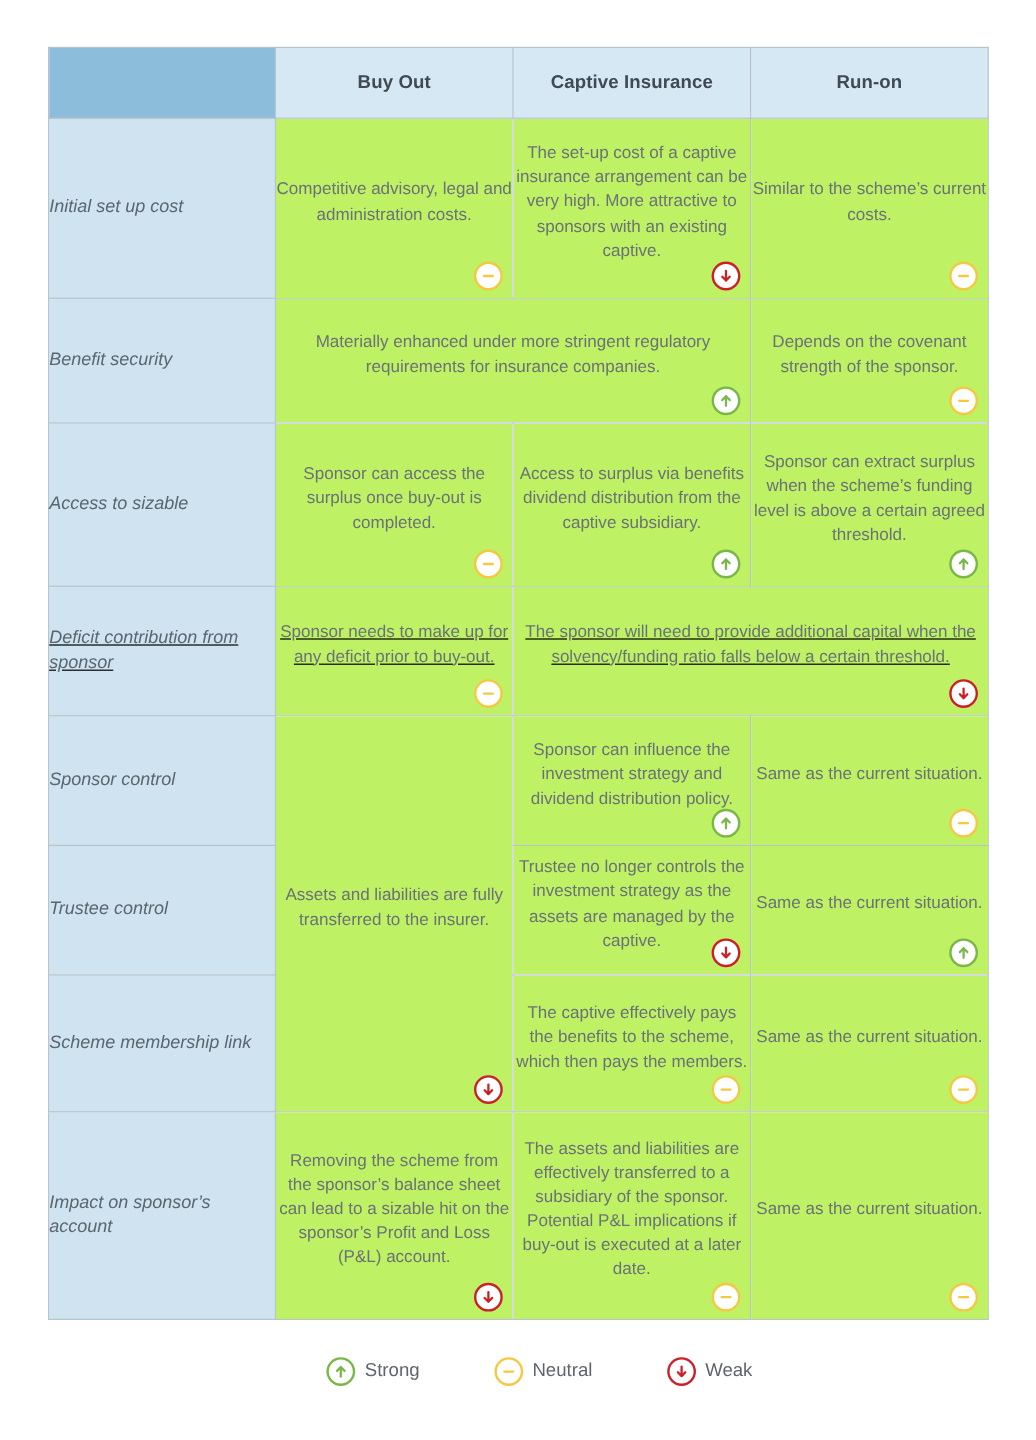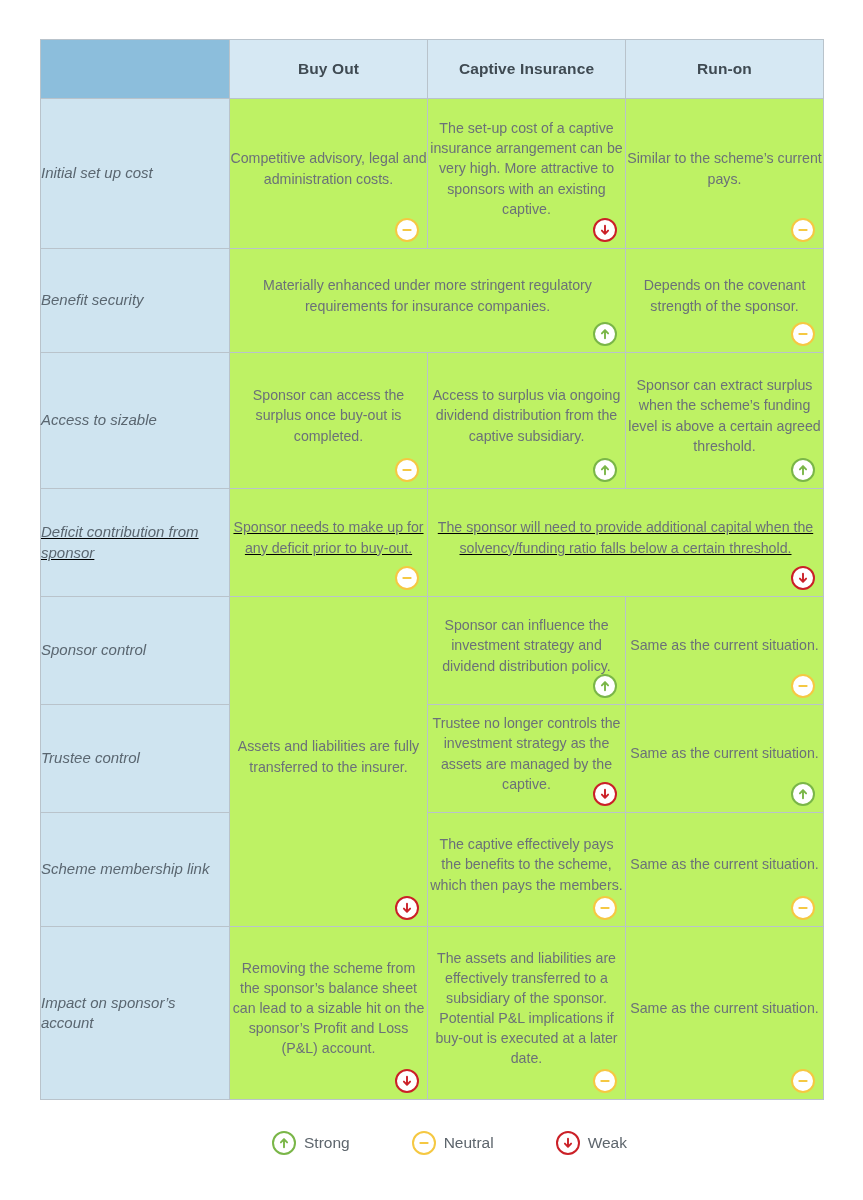--- a/index.html
+++ b/index.html
@@ -162,21 +162,21 @@
               <span class="cell-text">The set-up cost of a captive insurance arrangement can be very high. More attractive to sponsors with an existing captive.</span>
             </div>
             <span class="badge-slot"><span class="badge weak">
                 <svg width="12" height="12" viewBox="0 0 12 12" aria-hidden="true">
                   <path d="M6 1.8 V9.4 M6 9.8 L2.9 6.6 M6 9.8 L9.1 6.6" fill="none" stroke="currentColor" stroke-width="1.9" stroke-linecap="round" stroke-linejoin="round"></path>
                 </svg>
               </span></span>
           </td>
           <td class="body-cell has-badge">
             <div class="cell-inner">
-              <span class="cell-text">Similar to the scheme’s current pays.</span>
+              <span class="cell-text">Similar to the scheme’s current costs.</span>
             </div>
             <span class="badge-slot"><span class="badge neutral">
                 <svg width="12" height="12" viewBox="0 0 12 12" aria-hidden="true">
                   <path d="M2.3 6 H9.7" fill="none" stroke="currentColor" stroke-width="1.9" stroke-linecap="round" stroke-linejoin="round"></path>
                 </svg>
               </span></span>
           </td>
         </tr>
         <tr style="height: 104px;">
           <td class="row-label">Benefit security</td>
@@ -208,21 +208,21 @@
               <span class="cell-text">Sponsor can access the surplus once buy-out is completed.</span>
             </div>
             <span class="badge-slot"><span class="badge neutral">
                 <svg width="12" height="12" viewBox="0 0 12 12" aria-hidden="true">
                   <path d="M2.3 6 H9.7" fill="none" stroke="currentColor" stroke-width="1.9" stroke-linecap="round" stroke-linejoin="round"></path>
                 </svg>
               </span></span>
           </td>
           <td class="body-cell has-badge">
             <div class="cell-inner">
-              <span class="cell-text">Access to surplus via ongoing dividend distribution from the captive subsidiary.</span>
+              <span class="cell-text">Access to surplus via benefits dividend distribution from the captive subsidiary.</span>
             </div>
             <span class="badge-slot"><span class="badge strong">
                 <svg width="12" height="12" viewBox="0 0 12 12" aria-hidden="true">
                   <path d="M6 10.2 V2.6 M6 2.2 L2.9 5.4 M6 2.2 L9.1 5.4" fill="none" stroke="currentColor" stroke-width="1.9" stroke-linecap="round" stroke-linejoin="round"></path>
                 </svg>
               </span></span>
           </td>
           <td class="body-cell has-badge">
             <div class="cell-inner">
               <span class="cell-text">Sponsor can extract surplus when the scheme’s funding level is above a certain agreed threshold.</span>

